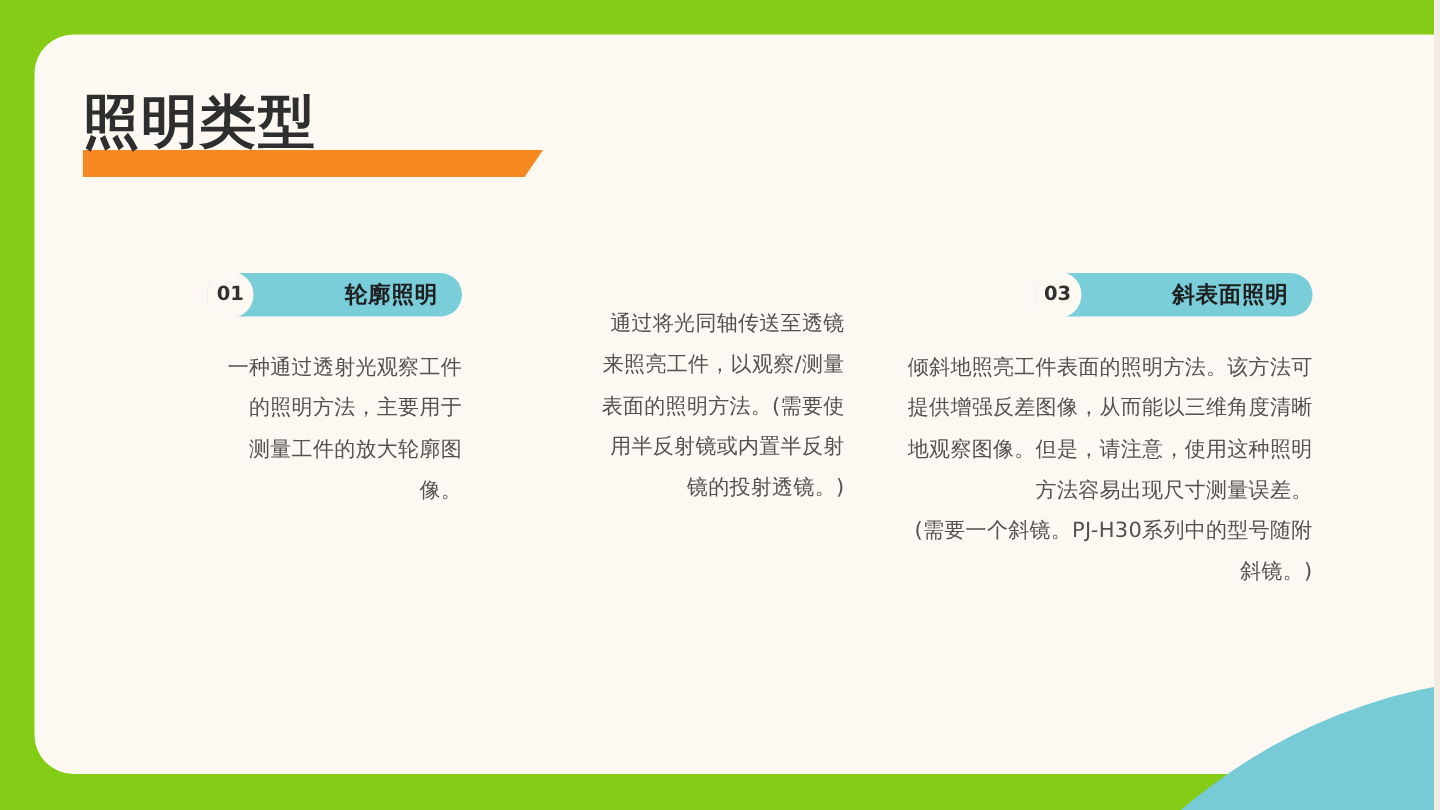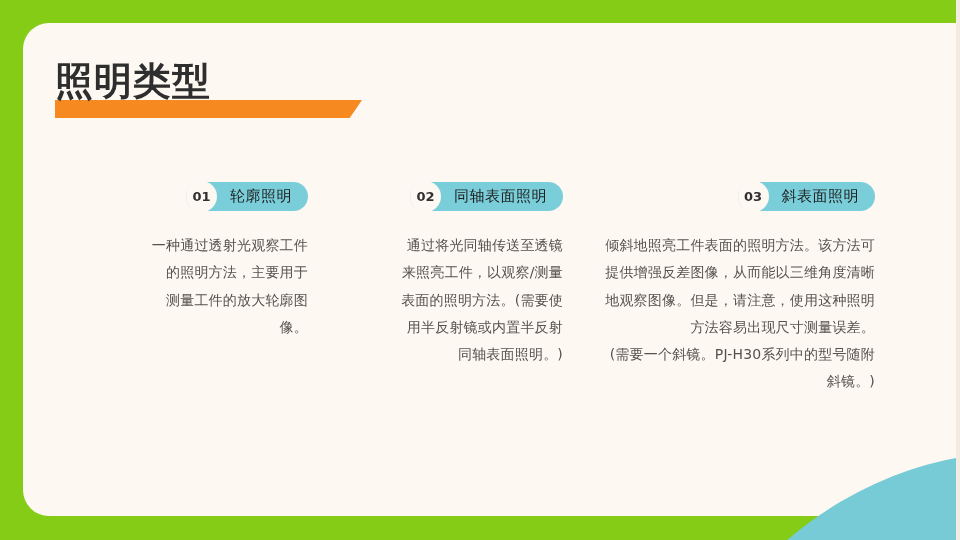--- a/index.html
+++ b/index.html
@@ -116,25 +116,26 @@
     display: flex;
     align-items: center;
     justify-content: center;
     font-size: 13px;
     font-weight: bold;
     color: #303030;
     font-family: "DejaVu Sans", "Liberation Sans", sans-serif;
   }
   .pill-label {
     font-size: 15px;
-    font-weight: normal;
+    font-weight: bold;
     color: #1F1F1F;
     white-space: nowrap;
     letter-spacing: 0.5px;
     font-family: "DejaVu Sans", "Liberation Sans", sans-serif;
+    margin-left: 48px;
   }
 
   
   .body-text {
     margin-top: 21px;
     font-size: 14px;
     line-height: 1.95;
     color: #55524E;
     font-family: "DejaVu Sans", "Liberation Sans", sans-serif;
     white-space: pre-line;
@@ -162,29 +163,25 @@
         <span class="pill-num">01</span>
         <span class="pill-label">轮廓照明</span>
       </div>
       <div class="body-text">一种通过透射光观察工件
 的照明方法，主要用于
 测量工件的放大轮廓图
 像。</div>
     </div>
 
     <div class="col col-1">
-      <div class="pill">
-        <span class="pill-num">02</span>
-        <span class="pill-label">同轴表面照明</span>
-      </div>
       <div class="body-text">通过将光同轴传送至透镜
 来照亮工件，以观察/测量
 表面的照明方法。(需要使
 用半反射镜或内置半反射
-同轴表面照明。)</div>
+镜的投射透镜。)</div>
     </div>
 
     <div class="col col-2">
       <div class="pill">
         <span class="pill-num">03</span>
         <span class="pill-label">斜表面照明</span>
       </div>
       <div class="body-text">倾斜地照亮工件表面的照明方法。该方法可
 提供增强反差图像，从而能以三维角度清晰
 地观察图像。但是，请注意，使用这种照明

